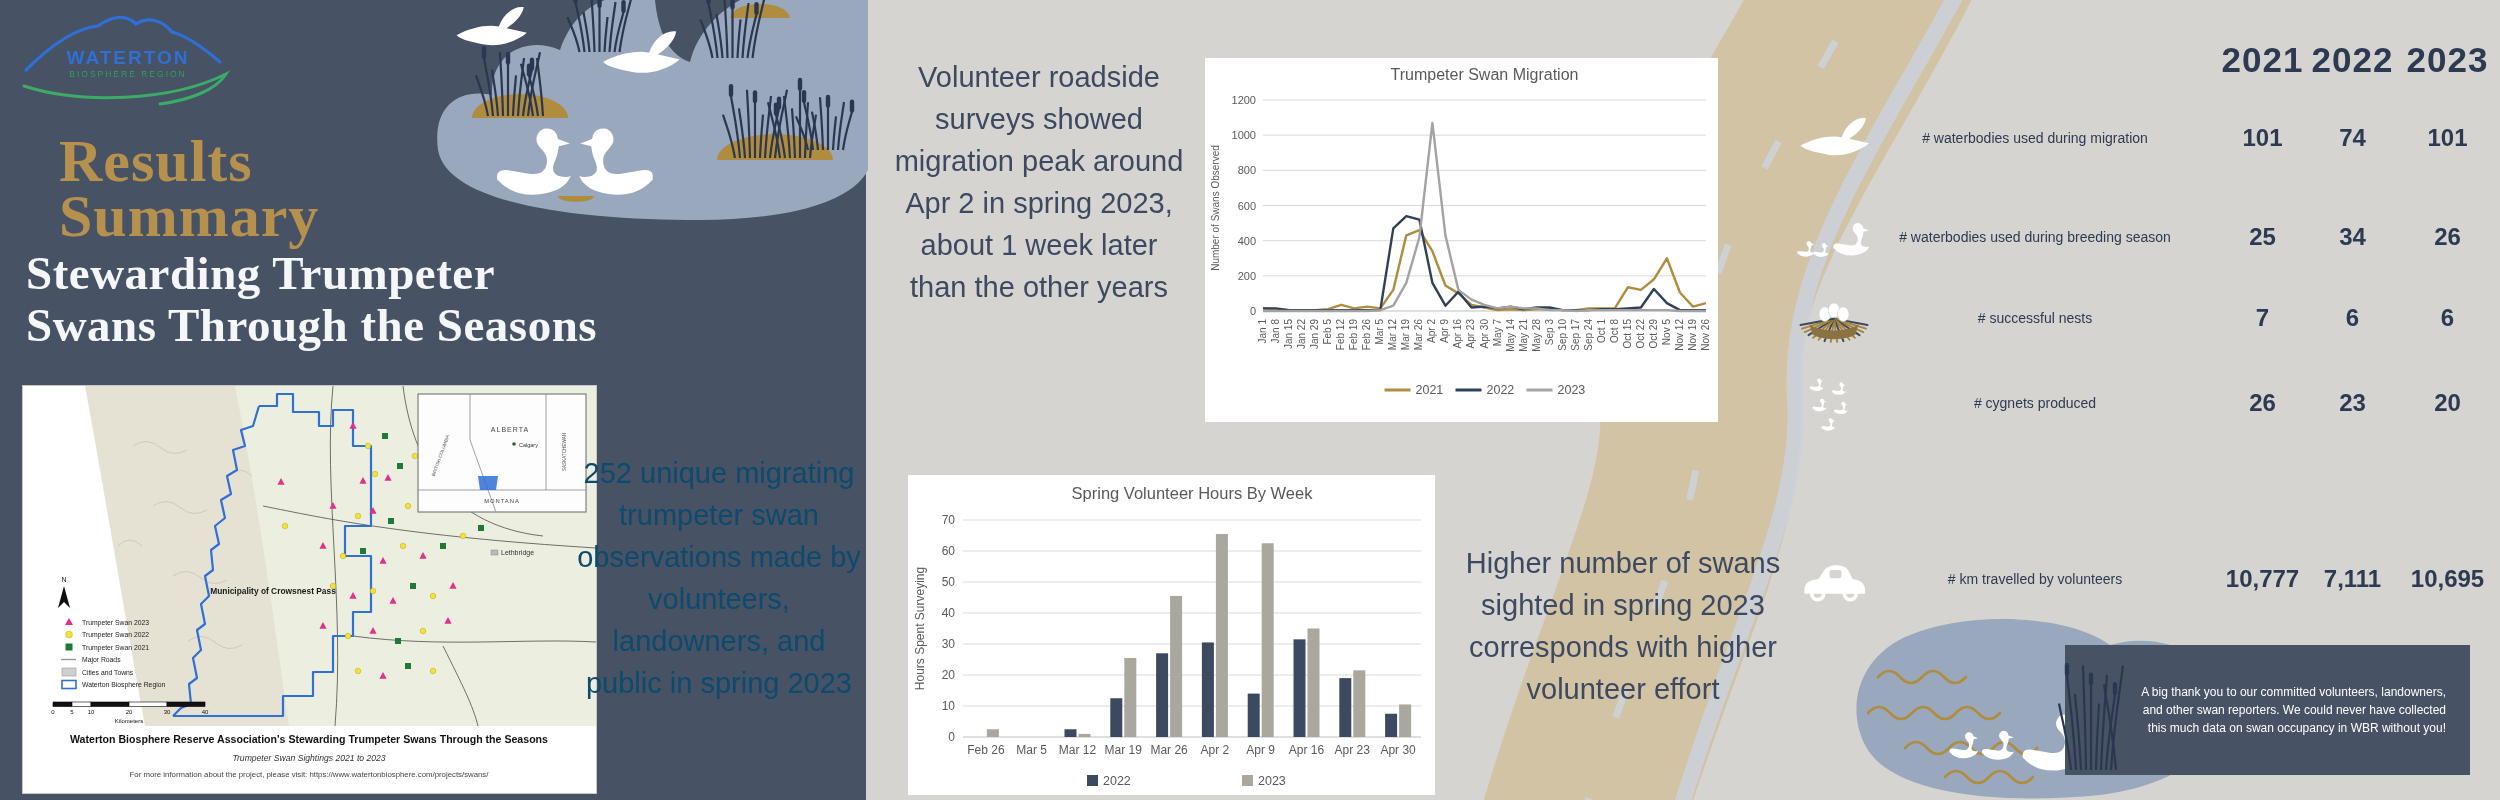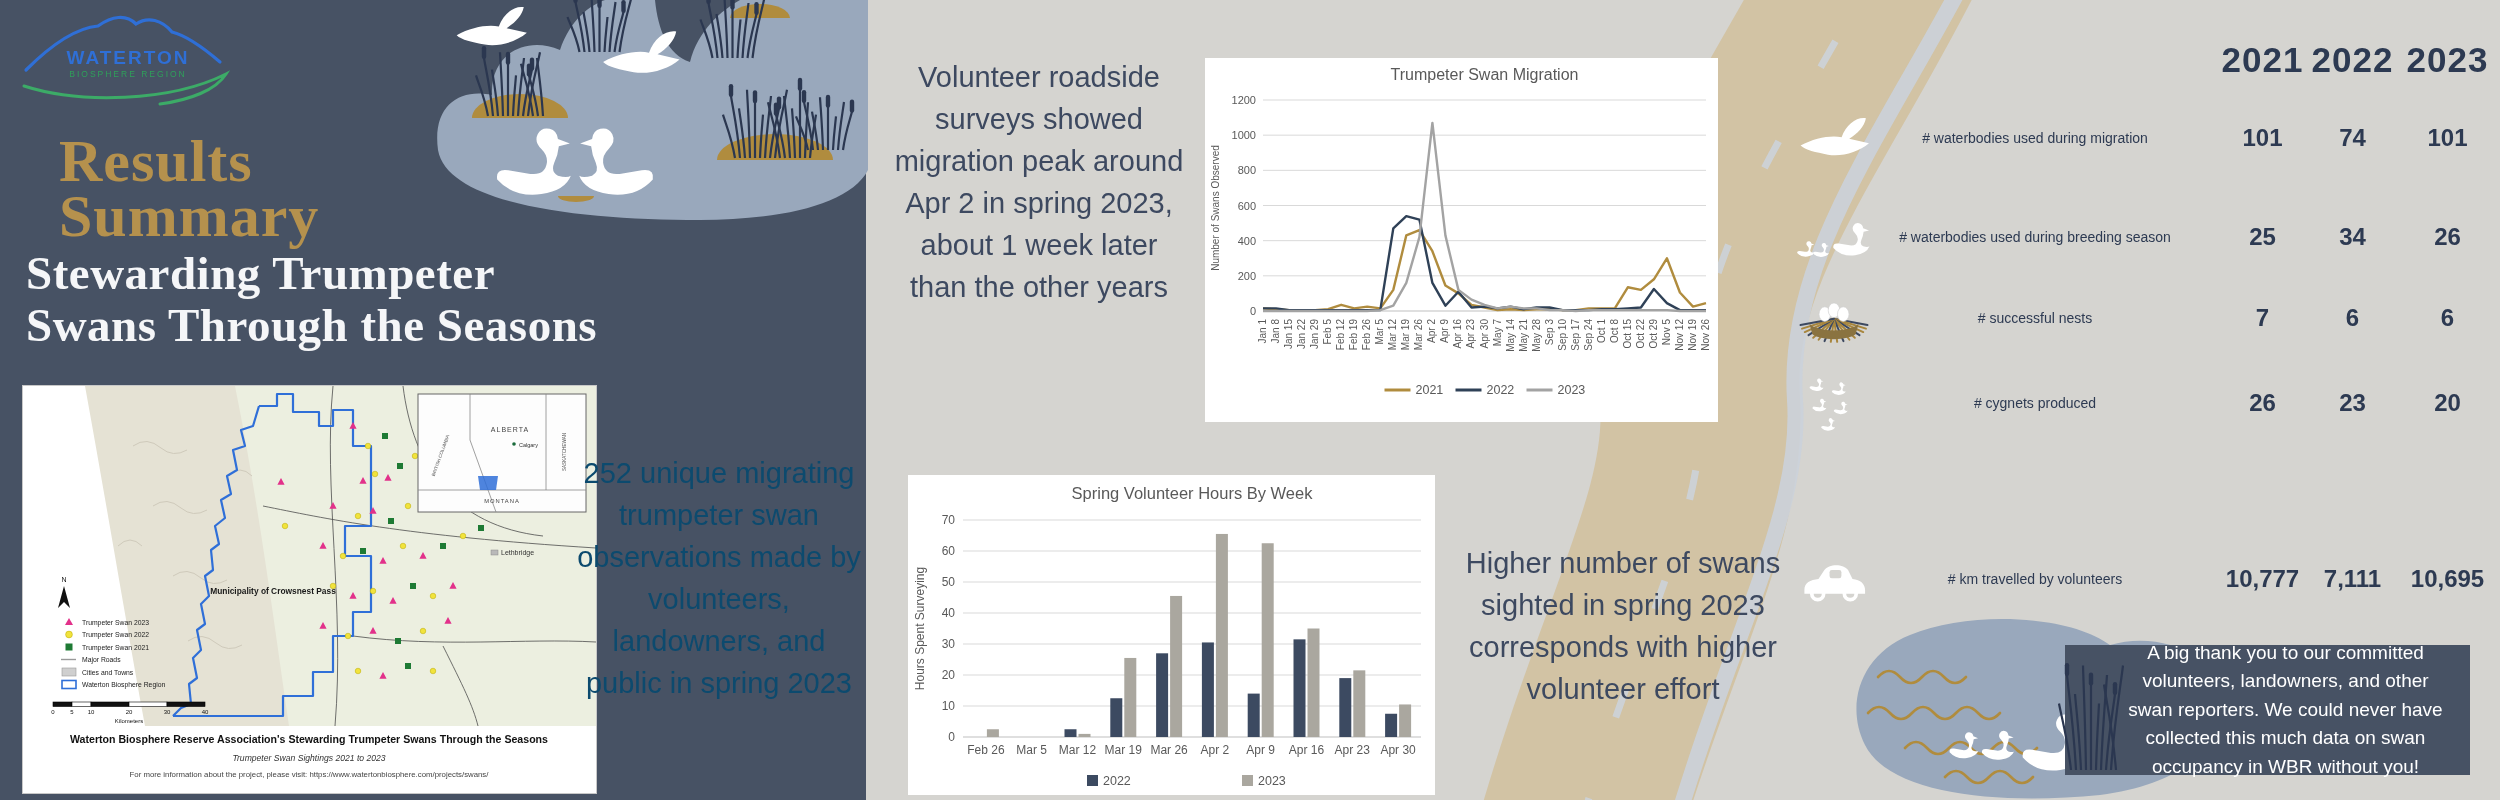--- a/index.html
+++ b/index.html
@@ -20,21 +20,21 @@
   #line-card{left:1205px;top:46px;width:513px;height:364px;margin-top:12px;}
   #bar-card{left:908px;top:475px;width:527px;height:320px;}
   #stats{left:1790px;top:40px;width:705px;height:580px;z-index:5;}
   .year-head{position:absolute;top:0;width:95px;text-align:center;font-size:35px;font-weight:bold;color:#2d3a52;letter-spacing:1px;}
   .stat-row{position:absolute;left:0;width:705px;}
   .stat-icon{position:absolute;left:0;width:88px;display:flex;align-items:center;justify-content:center;height:100%;}
   .stat-label{position:absolute;left:95px;width:300px;top:50%;transform:translateY(-50%);text-align:center;font-size:14px;line-height:1.32;color:#2d3a52;}
   .stat-val{position:absolute;width:95px;top:50%;transform:translateY(-50%);text-align:center;font-size:24px;font-weight:bold;color:#2d3a52;}
   #pond-bottom{left:1850px;top:615px;z-index:3;}
   #thanks-box{left:2065px;top:645px;width:405px;height:130px;background:#475264;z-index:4;display:flex;align-items:center;}
-  #thanks-box div{width:100%;padding:10px 24px 10px 60px;color:#fff;font-size:19px;line-height:1.5;text-align:center;}
+  #thanks-box div{width:100%;padding:10px 24px 10px 60px;color:#fff;font-size:12px;line-height:1.5;text-align:right;}
   #reeds-front{left:2058px;top:638px;z-index:5;}
   svg text{font-family:"Liberation Sans",sans-serif;}
 </style>
 </head>
 <body>
 
 <svg width="0" height="0" style="position:absolute">
   <defs>
     <path id="swanR" d="M10,70 Q8,58 22,60 L46,64 Q62,66 64,52 Q65,44 58,37 Q50,29 54,21 Q58,13 67,15 Q75,17 76,26 L89,31 L77,34 Q76,44 72,52 Q68,62 76,66 Q86,69 90,66 Q84,82 58,86 Q28,90 10,70 Z"></path>
     <path id="fswan" d="M6,40 C24,30 46,26 60,29 C66,12 80,2 92,4 C90,15 81,24 70,31 L96,37 C82,49 60,55 42,52 C26,49 12,46 6,40 Z"></path>

